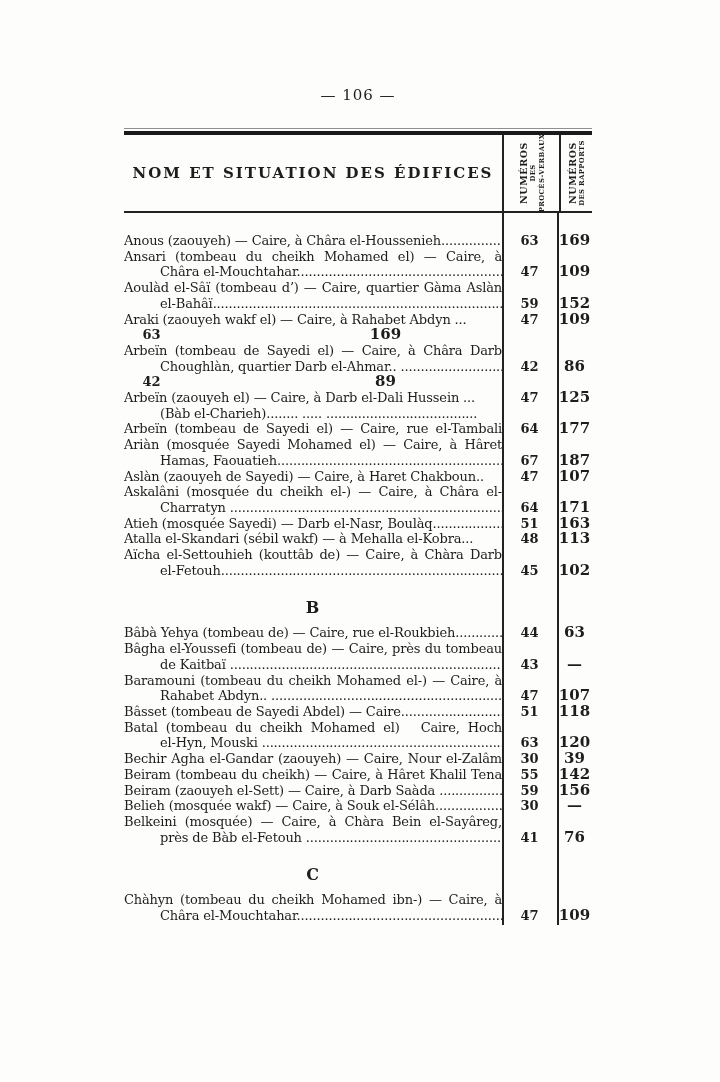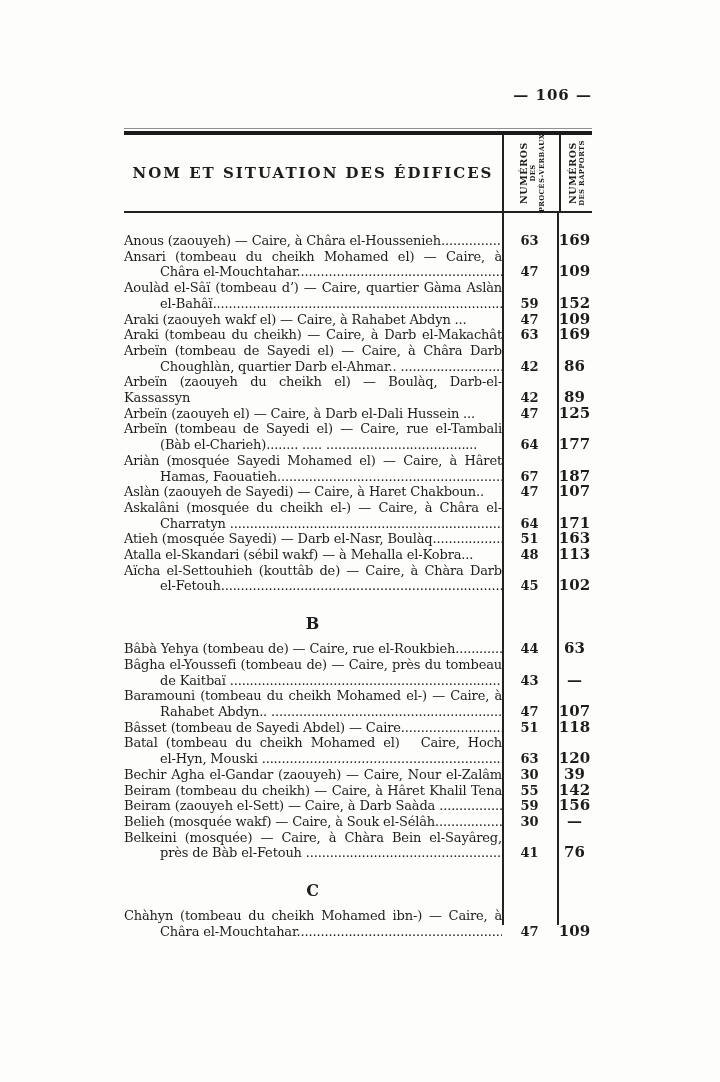--- a/index.html
+++ b/index.html
@@ -3,21 +3,21 @@
 <meta charset="utf-8">
 <style>
   html,body{margin:0;padding:0;}
   body{
     width:720px;height:1082px;position:relative;overflow:hidden;
     background:#fdfdfb;color:#1d1d1d;
     font-family:"DejaVu Serif","Liberation Serif",serif;
   }
   .page-number{
     position:absolute;left:124px;top:86px;width:468px;
-    text-align:right;font-size:15px;font-weight:700;letter-spacing:1px;
+    text-align:center;font-size:15px;font-weight:400;letter-spacing:1px;
   }
   .table-root{position:absolute;left:124px;top:128px;width:468px;}
   .rule-thin{height:1px;background:#8f8f8f;}
   .rule-thick{height:4px;background:#1a1a1a;margin-top:2px;}
   .thead{
     position:relative;height:76px;border-bottom:2px solid #222;
     display:flex;align-items:stretch;
   }
   .th-name{
     width:378px;display:flex;align-items:center;justify-content:center;
@@ -112,52 +112,46 @@
         <div class="cell-rap">152</div>
       </div>
       <div class="row">
         <div class="cell-name">
           <div class="entry-line">Araki (zaouyeh wakf el) — Caire, à Rahabet Abdyn ...</div>
         </div>
         <div class="cell-pv">47</div>
         <div class="cell-rap">109</div>
       </div>
       <div class="row">
-        <div class="cell-name">
-          <div class="entry-line justify">Araki (tombeau du cheikh) — Caire, à Darb el-Makachât</div>
-        </div>
         <div class="cell-pv">63</div>
         <div class="cell-rap">169</div>
       </div>
       <div class="row">
         <div class="cell-name">
           <div class="entry-line justify">Arbeïn (tombeau de Sayedi el) — Caire, à Châra Darb</div>
           <div class="entry-line cont">Choughlàn, quartier Darb el-Ahmar.. ...............................</div>
         </div>
         <div class="cell-pv">42</div>
         <div class="cell-rap">86</div>
       </div>
       <div class="row">
-        <div class="cell-name">
-          <div class="entry-line justify">Arbeïn (zaouyeh du cheikh el) — Boulàq, Darb-el-Kassassyn</div>
-        </div>
         <div class="cell-pv">42</div>
         <div class="cell-rap">89</div>
       </div>
       <div class="row">
         <div class="cell-name">
           <div class="entry-line">Arbeïn (zaouyeh el) — Caire, à Darb el-Dali Hussein ...</div>
         </div>
         <div class="cell-pv">47</div>
         <div class="cell-rap">125</div>
       </div>
       <div class="row">
         <div class="cell-name">
+          <div class="entry-line cont">(Bàb el-Charieh)........ ..... ......................................</div>
           <div class="entry-line justify">Arbeïn (tombeau de Sayedi el) — Caire, rue el-Tambali</div>
-          <div class="entry-line cont">(Bàb el-Charieh)........ ..... ......................................</div>
         </div>
         <div class="cell-pv">64</div>
         <div class="cell-rap">177</div>
       </div>
       <div class="row">
         <div class="cell-name">
           <div class="entry-line justify">Ariàn (mosquée Sayedi Mohamed el) — Caire, à Hâret</div>
           <div class="entry-line cont">Hamas, Faouatieh............................................................</div>
         </div>
         <div class="cell-pv">67</div>

